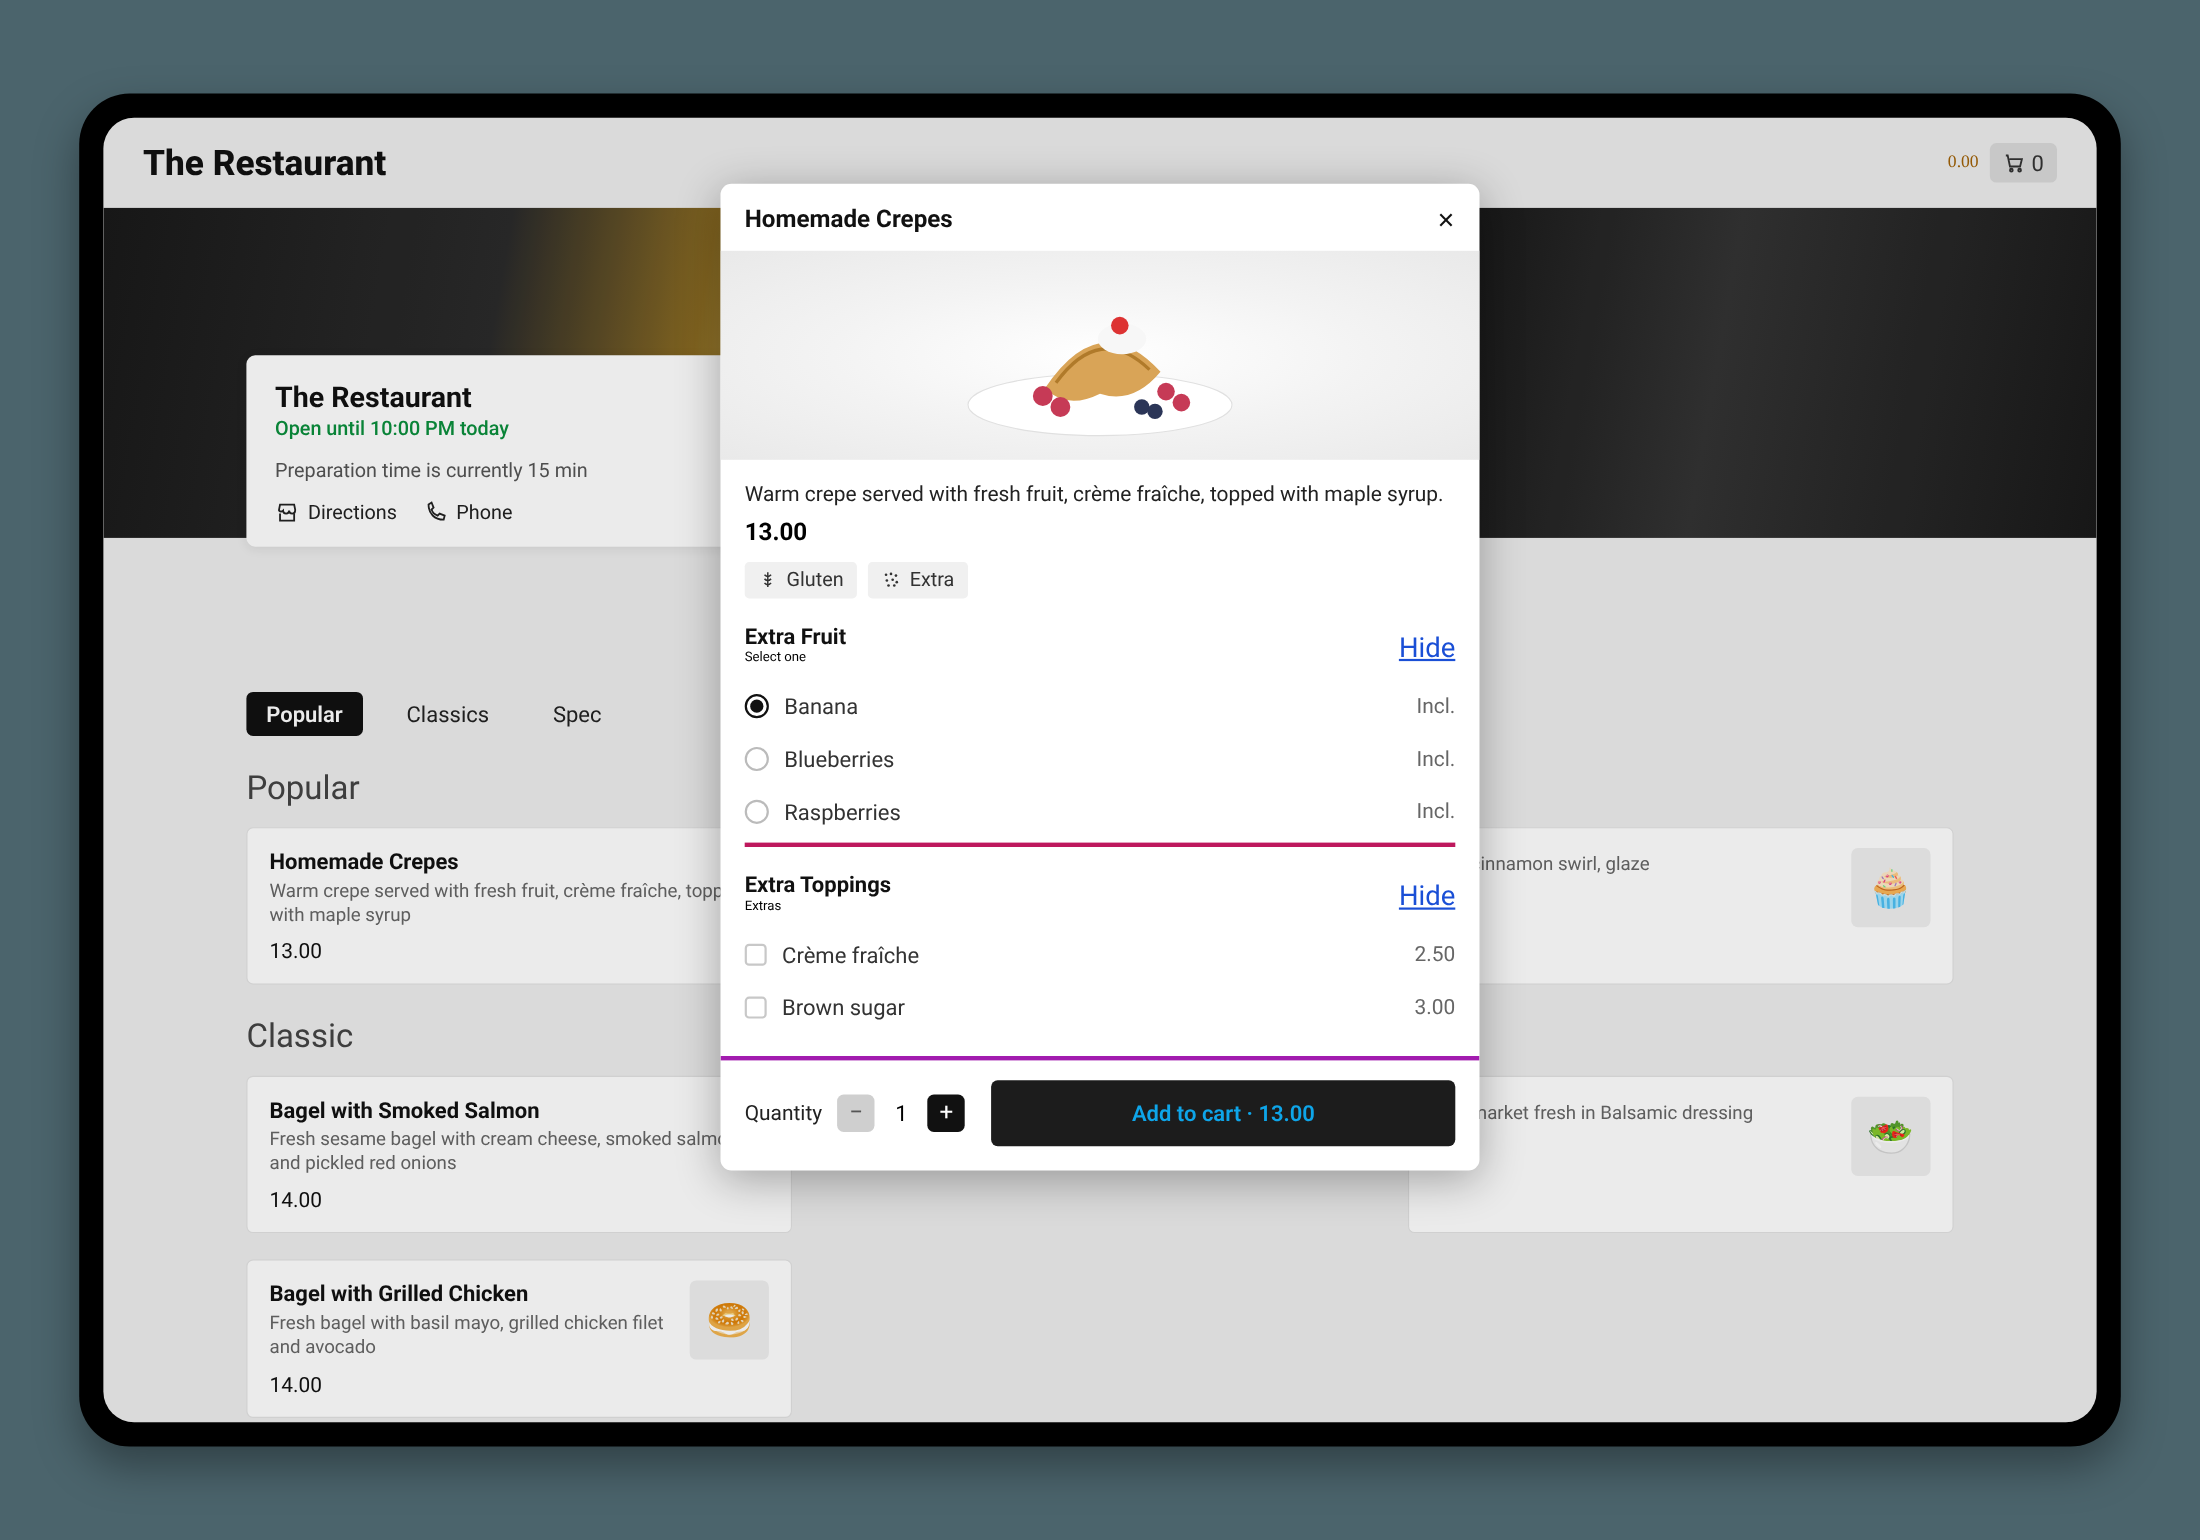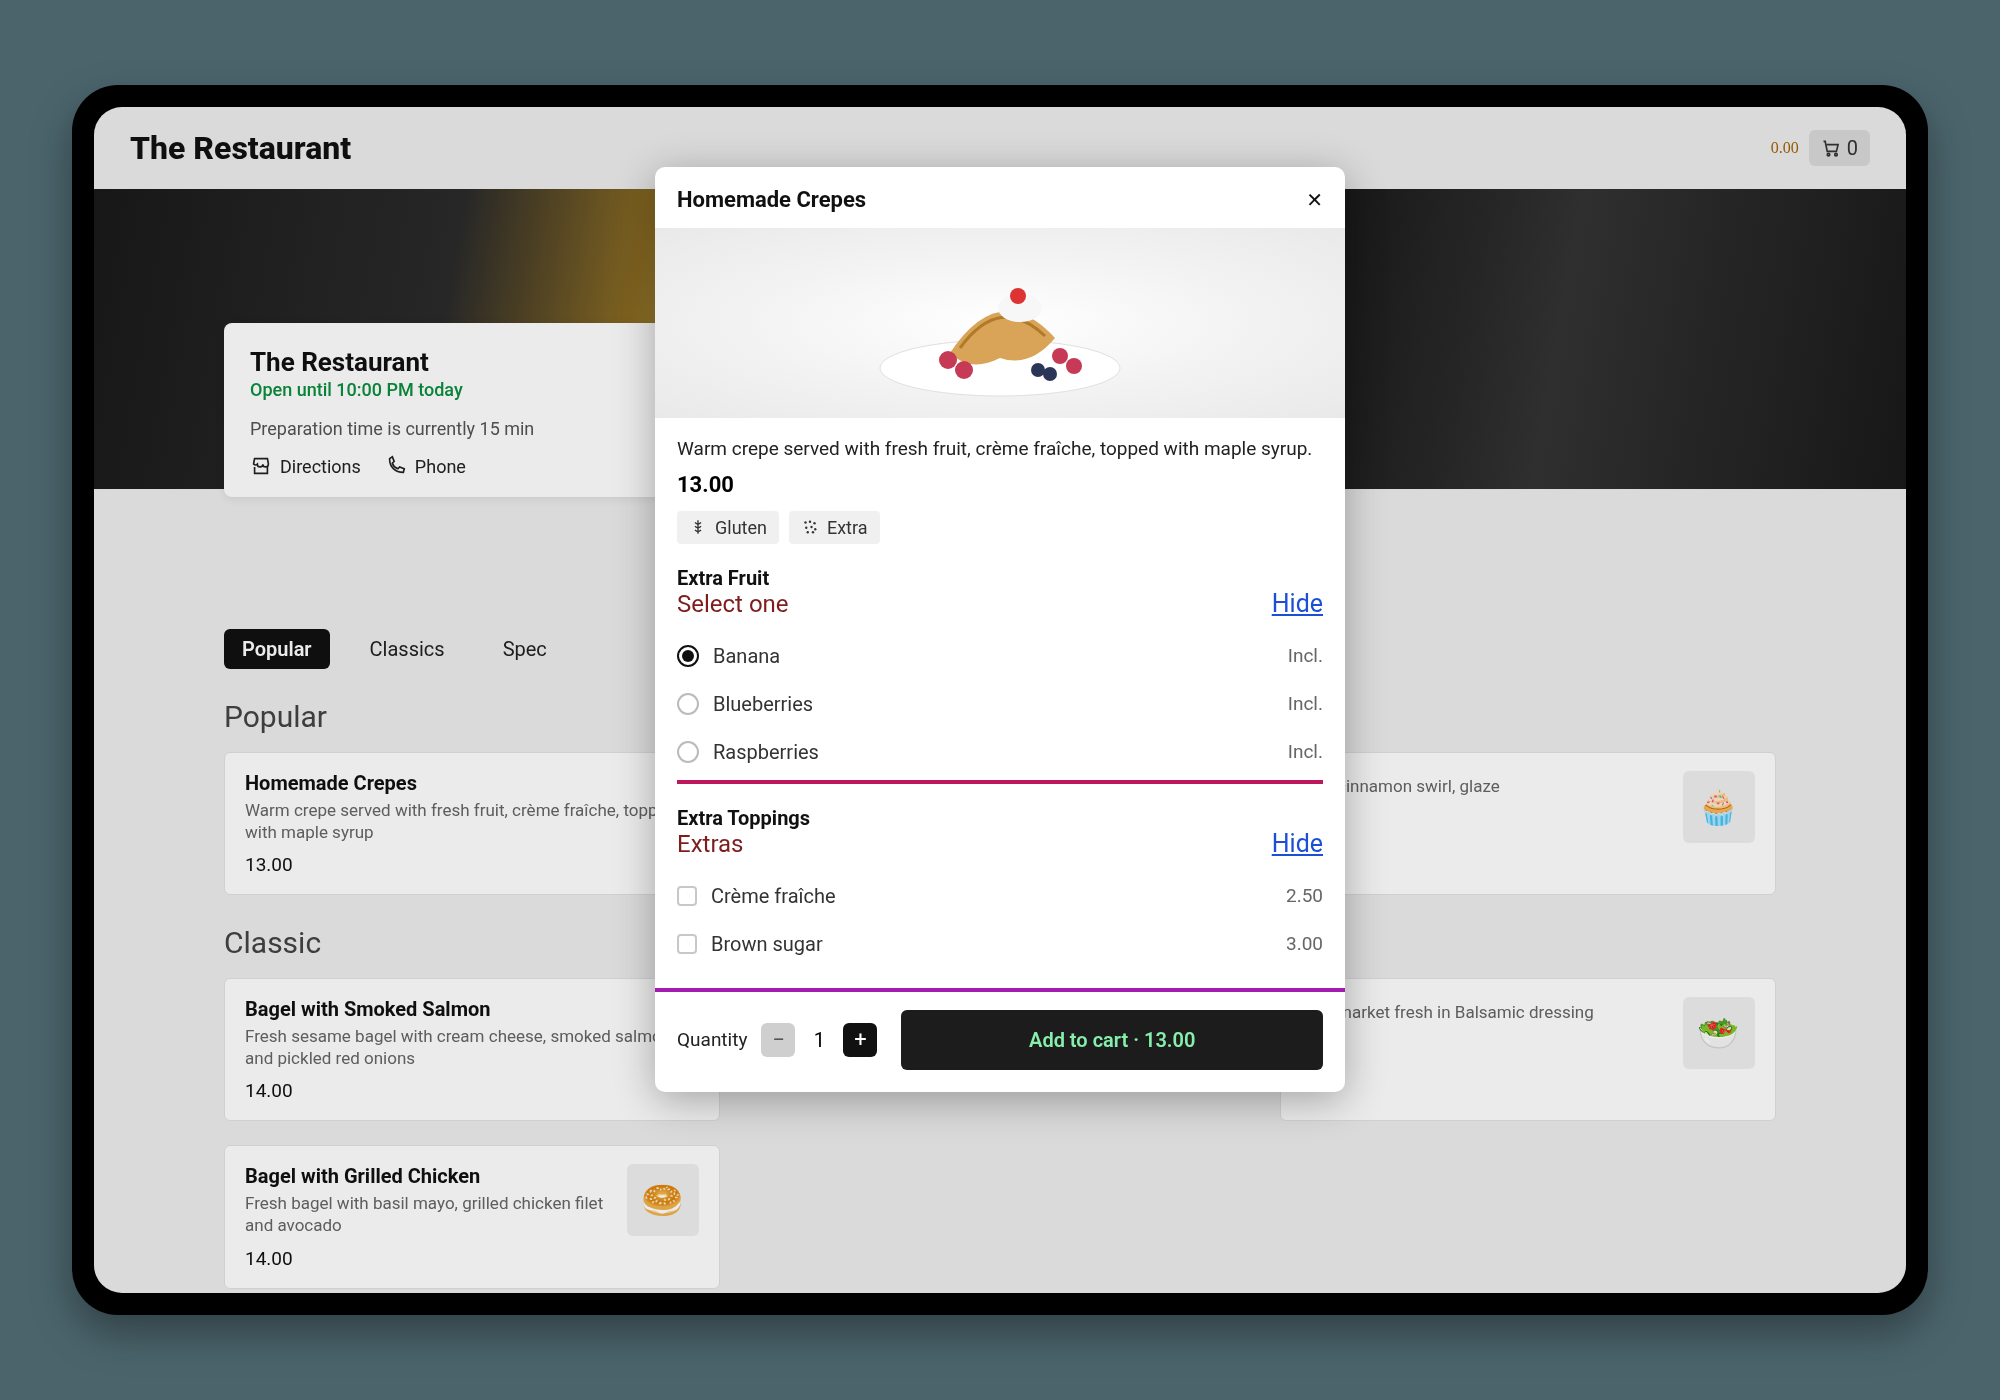--- a/index.html
+++ b/index.html
@@ -151,21 +151,21 @@
   .allergen-chip {
     background:#f0f0f0; border-radius:4px;
     padding:6px 12px; display:flex; align-items:center; gap:8px;
     font-size:18px; color:#333;
   }
   .opt-section { margin-top:22px; border-bottom:4px solid #be185d; padding-bottom:4px; }
   .opt-head {
     display:flex; align-items:flex-end; justify-content:space-between;
   }
   .opt-head .titles h4 { font-size:20px; font-weight:700; color:#111; }
-  .opt-head .titles .sub { font-size:24px; color:#7f1d1d; }
+  .opt-head .titles .sub { font-size:12px; color:#000000; }
   .hide-link { color:#1a4fd6; font-size:25px; text-decoration:underline; }
   .opt-list { margin-top:14px; }
   .opt-row {
     display:flex; align-items:center; justify-content:space-between;
     padding:12px 0;
   }
   .opt-left { display:flex; align-items:center; gap:14px; font-size:20px; color:#333; }
   .opt-right { font-size:19px; color:#666; }
   .radio {
     width:22px; height:22px; border-radius:50%;
@@ -187,21 +187,21 @@
   .qty-btn {
     width:34px; height:34px; border-radius:6px;
     display:flex; align-items:center; justify-content:center;
     font-size:22px; color:#fff;
   }
   .qty-btn.minus { background:#cfcfcf; color:#555; }
   .qty-btn.plus { background:#111; }
   .qty-val { font-size:20px; min-width:20px; text-align:center; }
   .add-btn {
     flex:1;
-    background:#1c1c1c; color:#86efac;
+    background:#1c1c1c; color:#0ea5e9;
     font-size:20px; font-weight:600;
     border-radius:6px;
     padding:18px 4px;
     text-align:center;
   }
 
   svg { display:block; }
 </style>
 </head>
 <body>

